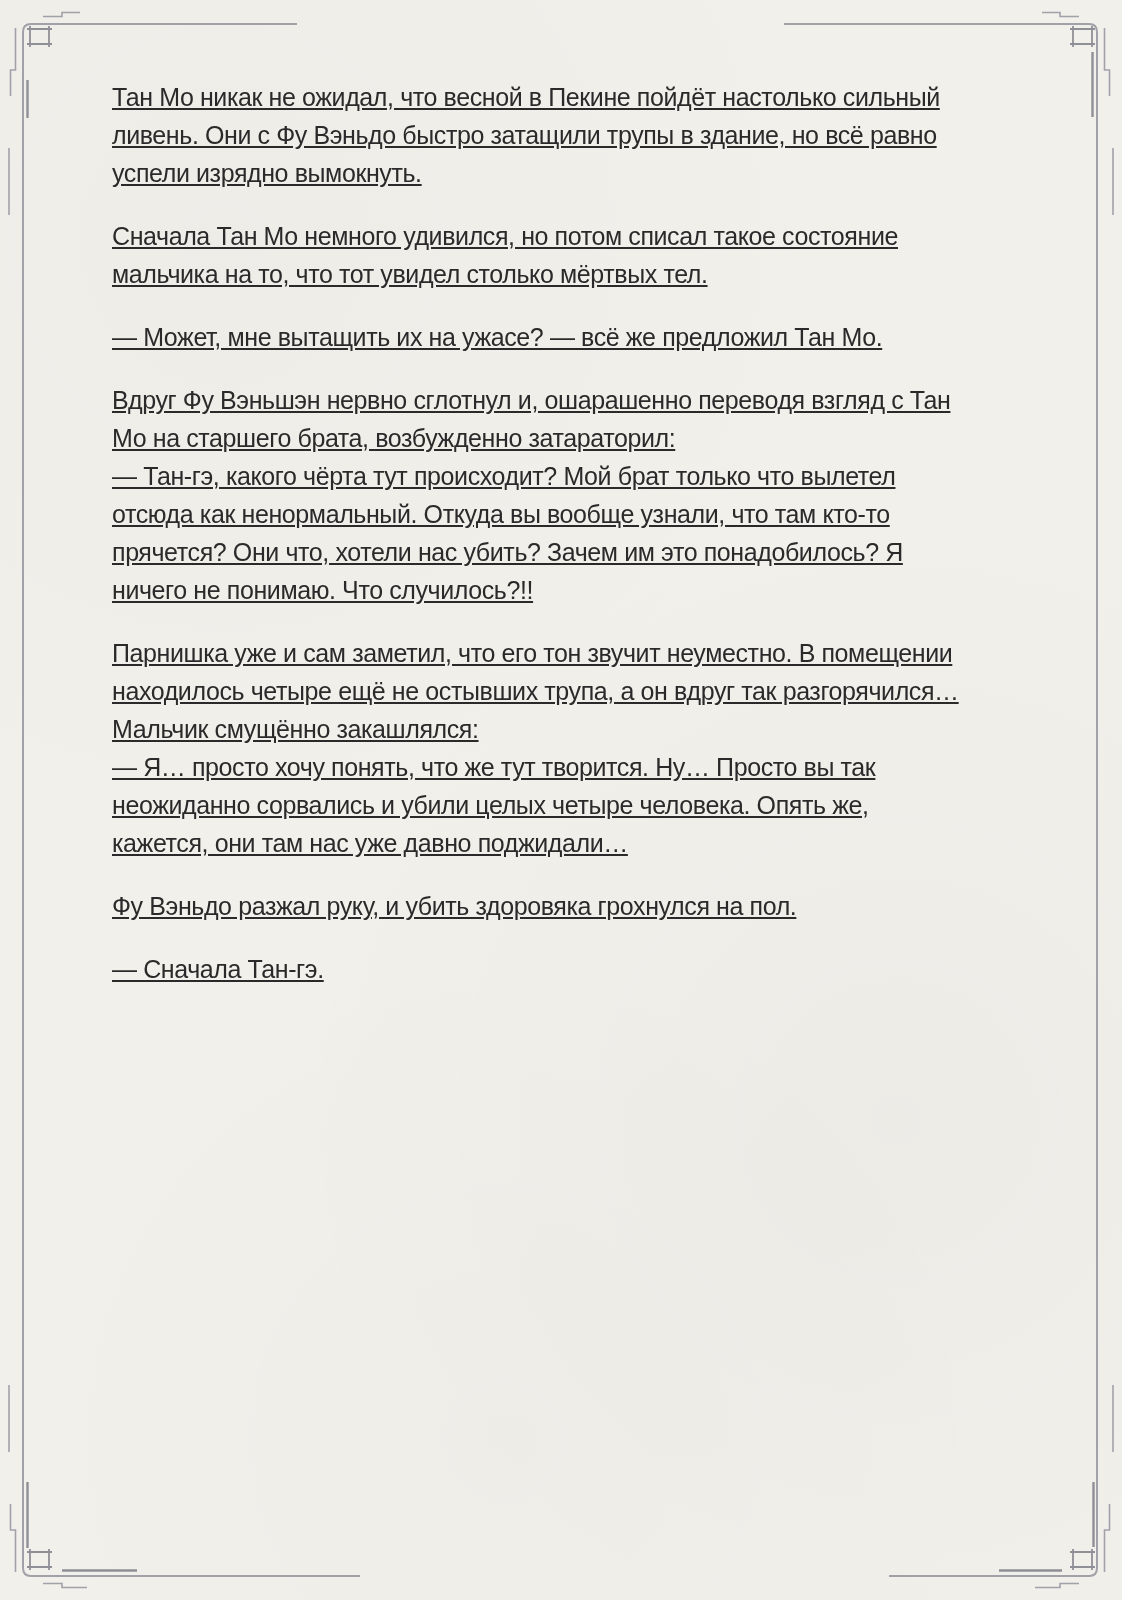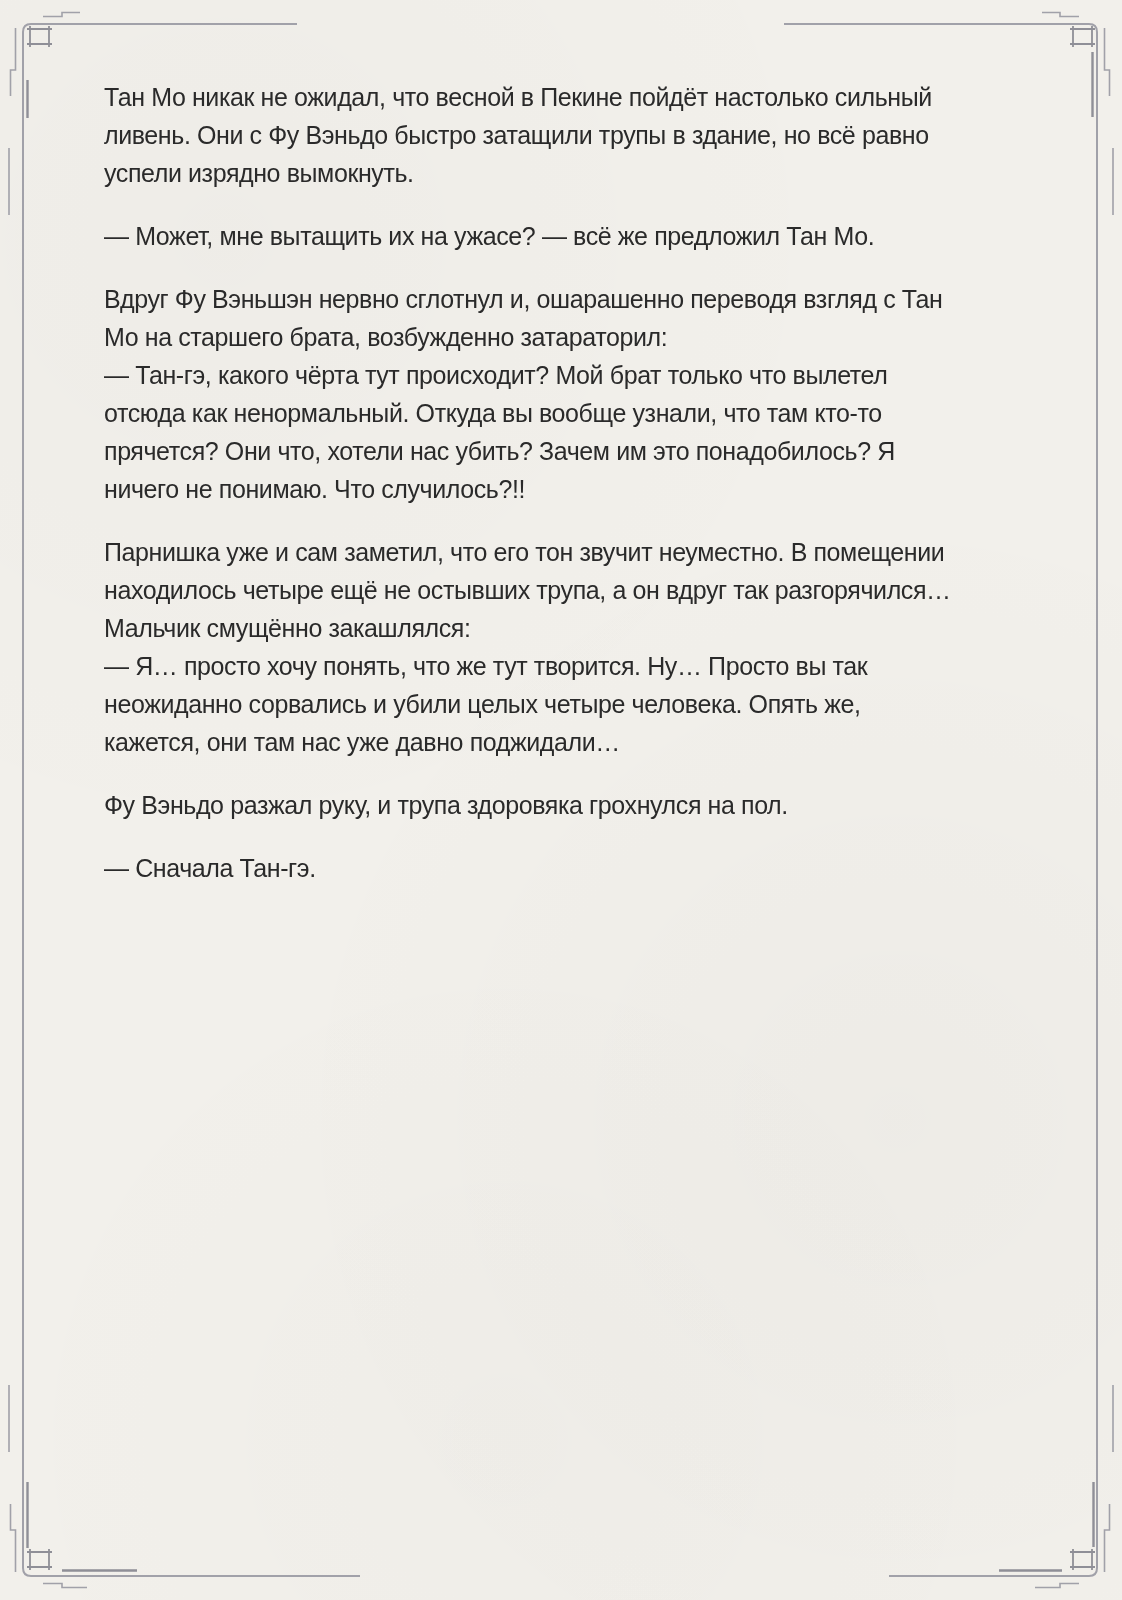--- a/index.html
+++ b/index.html
@@ -25,26 +25,27 @@
     position: absolute; left: 0; top: 0;
     width: 1122px; height: 1600px;
     pointer-events: none;
   }
   .fl { fill: none; stroke: var(--frame-line); stroke-width: 2; }
   .fm { fill: none; stroke: var(--frame-line); stroke-width: 1.6; }
   .fa { fill: none; stroke: var(--frame-accent); stroke-width: 2.4; }
   .fsq { fill: none; stroke: var(--frame-accent); stroke-width: 1.8; }
   .page-text {
     position: absolute;
-    left: 104px; top: 78px;
+    left: 112px; top: 78px;
     width: 960px;
     color: var(--ink);
     font-size: 25px;
     line-height: 38px;
     letter-spacing: -0.4px;
+    text-decoration: underline;
   }
   .para {
     margin: 0 0 25px 0;
     white-space: pre-line;
   }
 </style>
 </head>
 <body>
 
 <svg class="frame-svg" width="1122" height="1600" viewBox="0 0 1122 1600" aria-hidden="true">
@@ -77,28 +78,30 @@
     M15.5,1572 V1530 H10.5 V1504
     M1104.5,1572 V1530 H1109.5 V1504
     M9,148 V215 M1113,148 V215
     M9,1385 V1452 M1113,1385 V1452"></path>
 </svg>
 
 <main class="page-text">
     <p class="para">Тан Мо никак не ожидал, что весной в Пекине пойдёт настолько сильный
 ливень. Они с Фу Вэньдо быстро затащили трупы в здание, но всё равно
 успели изрядно вымокнуть.</p>
+    <p class="para">Сначала Тан Мо немного удивился, но потом списал такое состояние
+мальчика на то, что тот увидел столько мёртвых тел.</p>
     <p class="para">— Может, мне вытащить их на ужасе? — всё же предложил Тан Мо.</p>
     <p class="para">Вдруг Фу Вэньшэн нервно сглотнул и, ошарашенно переводя взгляд с Тан
 Мо на старшего брата, возбужденно затараторил:
 — Тан-гэ, какого чёрта тут происходит? Мой брат только что вылетел
 отсюда как ненормальный. Откуда вы вообще узнали, что там кто-то
 прячется? Они что, хотели нас убить? Зачем им это понадобилось? Я
 ничего не понимаю. Что случилось?!!</p>
     <p class="para">Парнишка уже и сам заметил, что его тон звучит неуместно. В помещении
 находилось четыре ещё не остывших трупа, а он вдруг так разгорячился…
 Мальчик смущённо закашлялся:
 — Я… просто хочу понять, что же тут творится. Ну… Просто вы так
 неожиданно сорвались и убили целых четыре человека. Опять же,
 кажется, они там нас уже давно поджидали…</p>
-    <p class="para">Фу Вэньдо разжал руку, и трупа здоровяка грохнулся на пол.</p>
+    <p class="para">Фу Вэньдо разжал руку, и убить здоровяка грохнулся на пол.</p>
     <p class="para">— Сначала Тан-гэ.</p>
   </main>
 
 </body></html>

